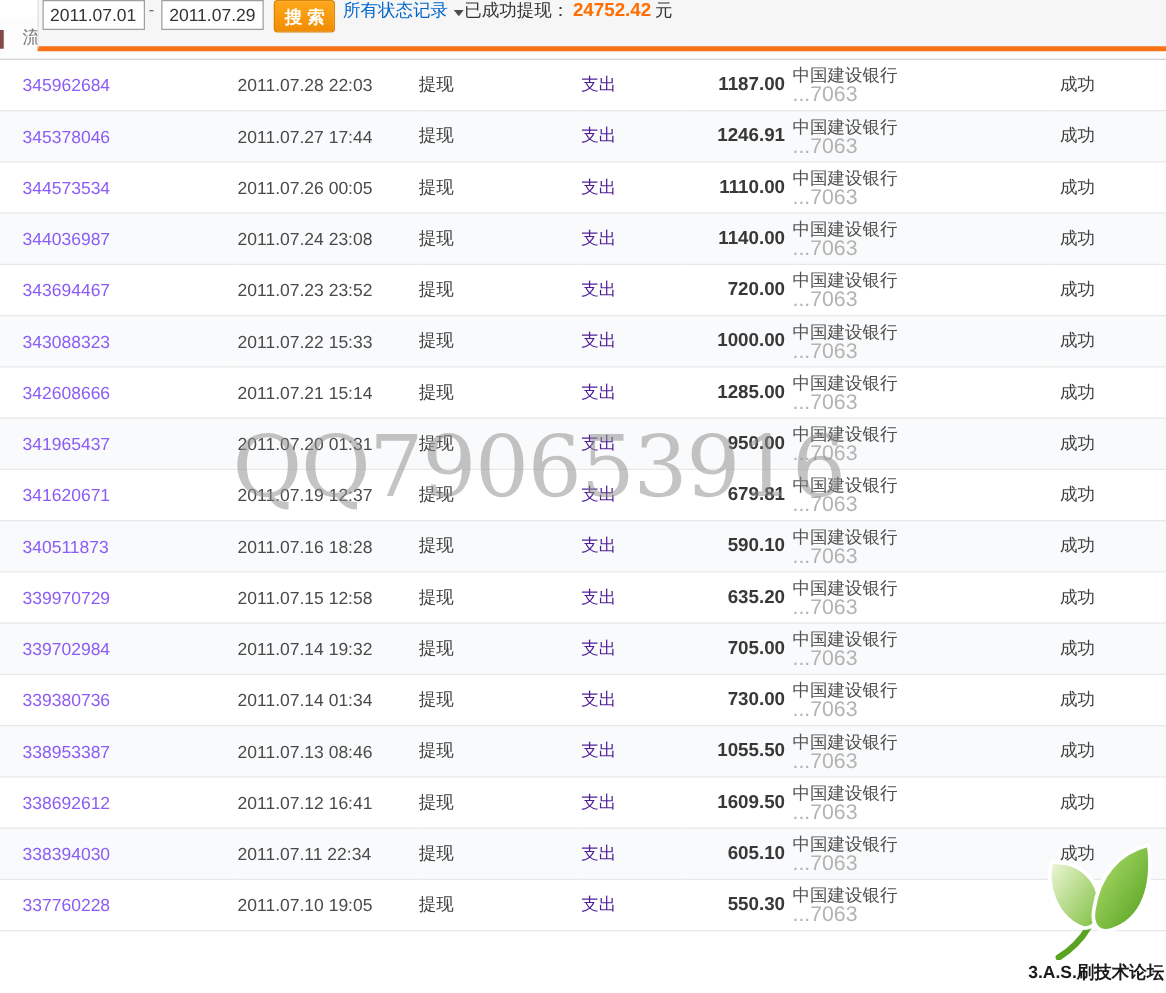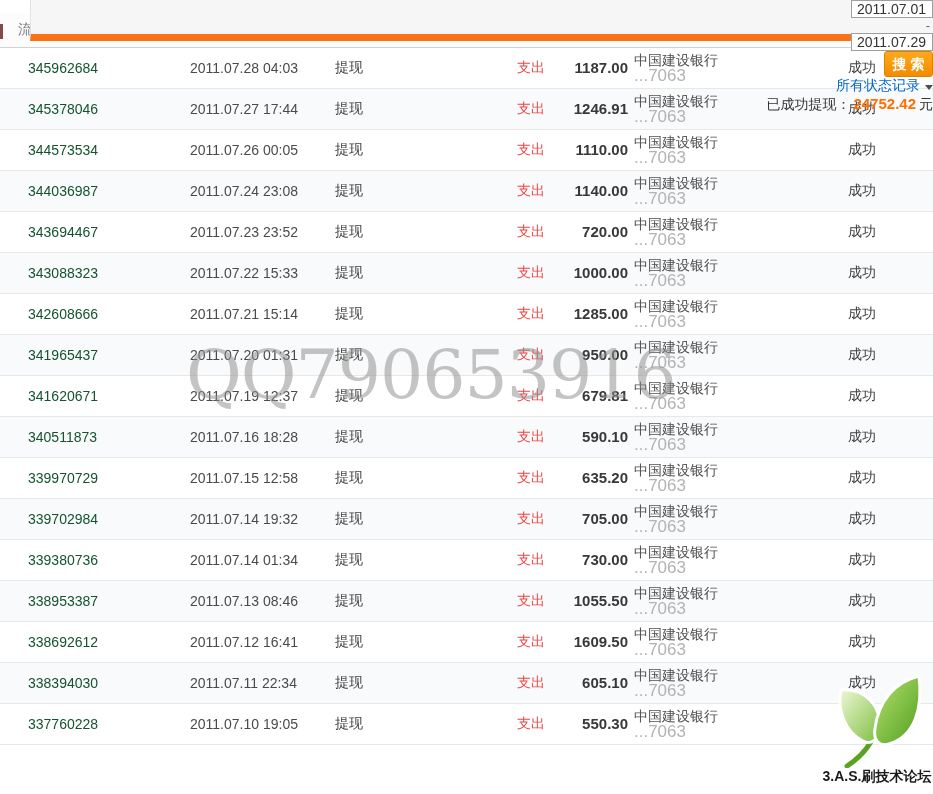--- a/index.html
+++ b/index.html
@@ -8,48 +8,48 @@
     position:relative; overflow:hidden; background:#ffffff;
     font-family:"Liberation Sans","DejaVu Sans",sans-serif;
     color:#404040;
   }
 
   
   .toolbar {
     position:absolute; left:30px; top:0; right:0; height:41px;
     background:#f6f6f6;
     border-left:1px solid #e3e3e3;
-    border-bottom:7px solid #f97316;
-    display:flex; align-items:flex-end;flex-direction:column;
+    border-bottom:4px solid #f97316;
+    display:flex; align-items:flex-start;
   }
   .date-input {
     width:82px; height:24px; margin-left:3px;
     border:1px solid #9f9f9f; background:#ffffff;
     font-family:"Liberation Sans",sans-serif;
     font-size:14px; color:#333; padding-left:5px;
   }
   .date-sep { margin:0 3px; color:#666; font-size:13px; }
   .search-btn {
     margin-left:8px; width:49px; height:26px;
     background:linear-gradient(#ffa81c,#f28c00);
     border:1px solid #de8300; border-radius:3px;
     color:#ffffff; font-size:14px; font-weight:bold;
     font-family:"Liberation Sans",sans-serif;
     cursor:pointer; line-height:24px; text-align:center;
   }
   .filter-link {
-    margin-left:18px; color:#0066cc; font-size:14px;
+    margin-left:6px; color:#0066cc; font-size:14px;
     text-decoration:none; display:inline-flex; align-items:center; cursor:pointer;
   }
   .arrow-down {
     display:inline-block; width:0; height:0; margin-left:5px; margin-top:2px;
     border-left:4px solid transparent; border-right:4px solid transparent;
     border-top:5px solid #4d4d4d;
   }
-  .summary { margin-left:22px; font-size:14px; color:#333; }
+  .summary { font-size:14px; color:#333; }
   .summary .amt { color:#ff6e00; font-weight:bold; font-size:15px; margin:0 3px; }
 
   .edge-artifact {
     position:absolute; left:0; top:24px; width:3px; height:15px;
     background:#6e2a28; opacity:.85;
   }
 
   
   table { border-collapse:collapse; table-layout:fixed; width:933px; margin-top:14px; }
   col.c1{width:190px} col.c2{width:145px} col.c3{width:130px}
@@ -62,23 +62,23 @@
   }
   th.c1{padding-left:18px}
   th.c4{text-align:right;}
   th.c5{text-align:right;}
   th.c6{padding-left:6px}
   th.c7{padding-left:6px}
 
   tbody tr { height:41px; border-bottom:1px solid #e8e8e8; }
   tbody tr.alt { background:#f9fafb; }
   tbody td { font-size:14px; vertical-align:middle; color:#4a4a4a; }
-  td.c1{padding-left:28px; color:#14532d;}
+  td.c1{padding-left:18px; color:#8b5cf6;}
   td.c3{color:#3f3f3f;}
-  td.c4{text-align:right; color:#ef4444;}
+  td.c4{color:#4c1d95;}
   td.c5{text-align:right; font-weight:bold; color:#383838; font-size:15px;}
   td.c6{padding-left:6px;}
   td.c6 .bank{color:#4f4f4f; font-size:14px; line-height:16px;}
   td.c6 .acct{color:#b3b3b3; font-size:17px; line-height:15px;}
   td.c7{padding-left:6px; color:#3f3f3f;}
 
   
   .watermark {
     position:absolute; left:186px; top:341px;
     font-family:"DejaVu Serif","Liberation Serif",serif;
@@ -134,21 +134,21 @@
       <th class="c3">名称 | 备注</th>
       <th class="c4">收/支</th>
       <th class="c5">金额(元)</th>
       <th class="c6">资金渠道</th>
       <th class="c7">状态</th>
     </tr>
   </thead>
   <tbody>
       <tr>
     <td class="c1">345962684</td>
-    <td class="c2">2011.07.28 04:03</td>
+    <td class="c2">2011.07.28 22:03</td>
     <td class="c3">提现</td>
     <td class="c4">支出</td>
     <td class="c5">1187.00</td>
     <td class="c6">
       <div class="bank">中国建设银行</div>
       <div class="acct">...7063</div>
     </td>
     <td class="c7">成功</td>
   </tr>
       <tr class="alt">

